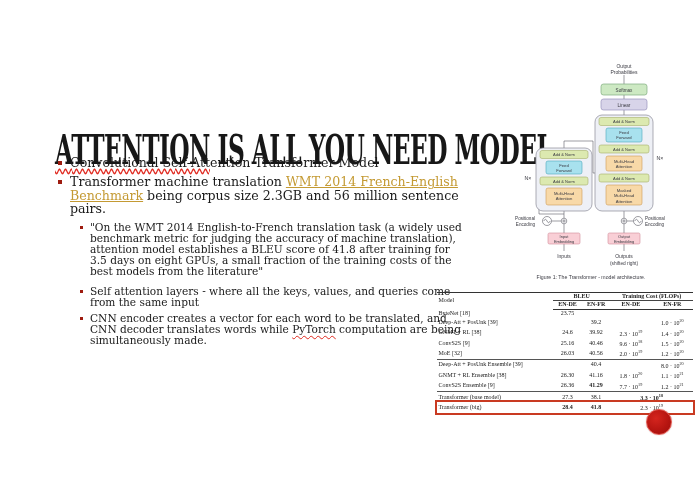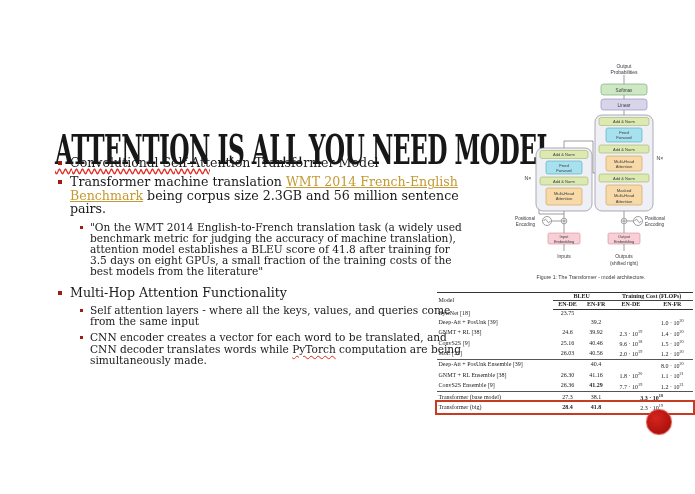--- a/index.html
+++ b/index.html
@@ -55,21 +55,20 @@
 <body>
 
 <div class="slide">
 
   <h1 class="title"><span class="misspelled">ATTENTION</span><span> IS ALL YOU NEED MODEL</span></h1>
 
   <div class="bullets">
       <div class="bullet l1"><span class="marker"></span><span class="seg-bold">Convolutional Self-Attention Transformer Model</span></div>
       <div class="bullet l1"><span class="marker"></span><span class="seg-plain">Transformer machine translation </span><a class="seg-link">WMT 2014 French-English Benchmark</a><span class="seg-plain"> being </span><span class="seg-bold">corpus size 2.3GB and 56 million sentence pairs.</span></div>
       <div class="bullet l2 sp"><span class="marker"></span><span class="seg-plain">"On the </span><span class="seg-bold">WMT 2014 English-to-French translation task</span><span class="seg-plain"> (a widely used </span><span class="seg-bold">benchmark metric</span><span class="seg-plain"> for judging the accuracy of machine translation), attention model establishes a BLEU score of 41.8 after training for 3.5 days on eight GPUs, a small fraction of the training costs of the best models from the literature"</span></div>
-      <div class="bullet l1"><span class="marker"></span><span class="seg-bold">Multi-Hop Attention Functionality</span></div>
       <div class="bullet l2"><span class="marker"></span><span class="seg-plain">Self attention layers - where all the keys, values, and queries come from the same input</span></div>
       <div class="bullet l2"><span class="marker"></span><span class="seg-plain">CNN encoder creates a vector for each word to be translated, and CNN decoder translates words while </span><span class="seg-misspell">PyTorch</span><span class="seg-plain"> computation are being simultaneously made.</span></div>
     </div>
 
   <svg class="figure" viewBox="0 0 200 238" aria-hidden="true">
 
     <path class="wire" d="M130 17 V26 M130 37 V43 M130 52 V59.5 M130 67.5 V70 M130 84 V87 M130 95 V98"></path>
     <path class="wire" d="M122 115 H138 M122 115 V113 M130 115 V113 M138 115 V113 M130 116 V115"></path>
     <path class="wire" d="M130 124 V127 M122 150 H138 M122 150 V147 M130 150 V147 M138 150 V147 M130 160.2 V150"></path>
     <path class="wire" d="M130 175 V165.8 M130 193 V186"></path>

